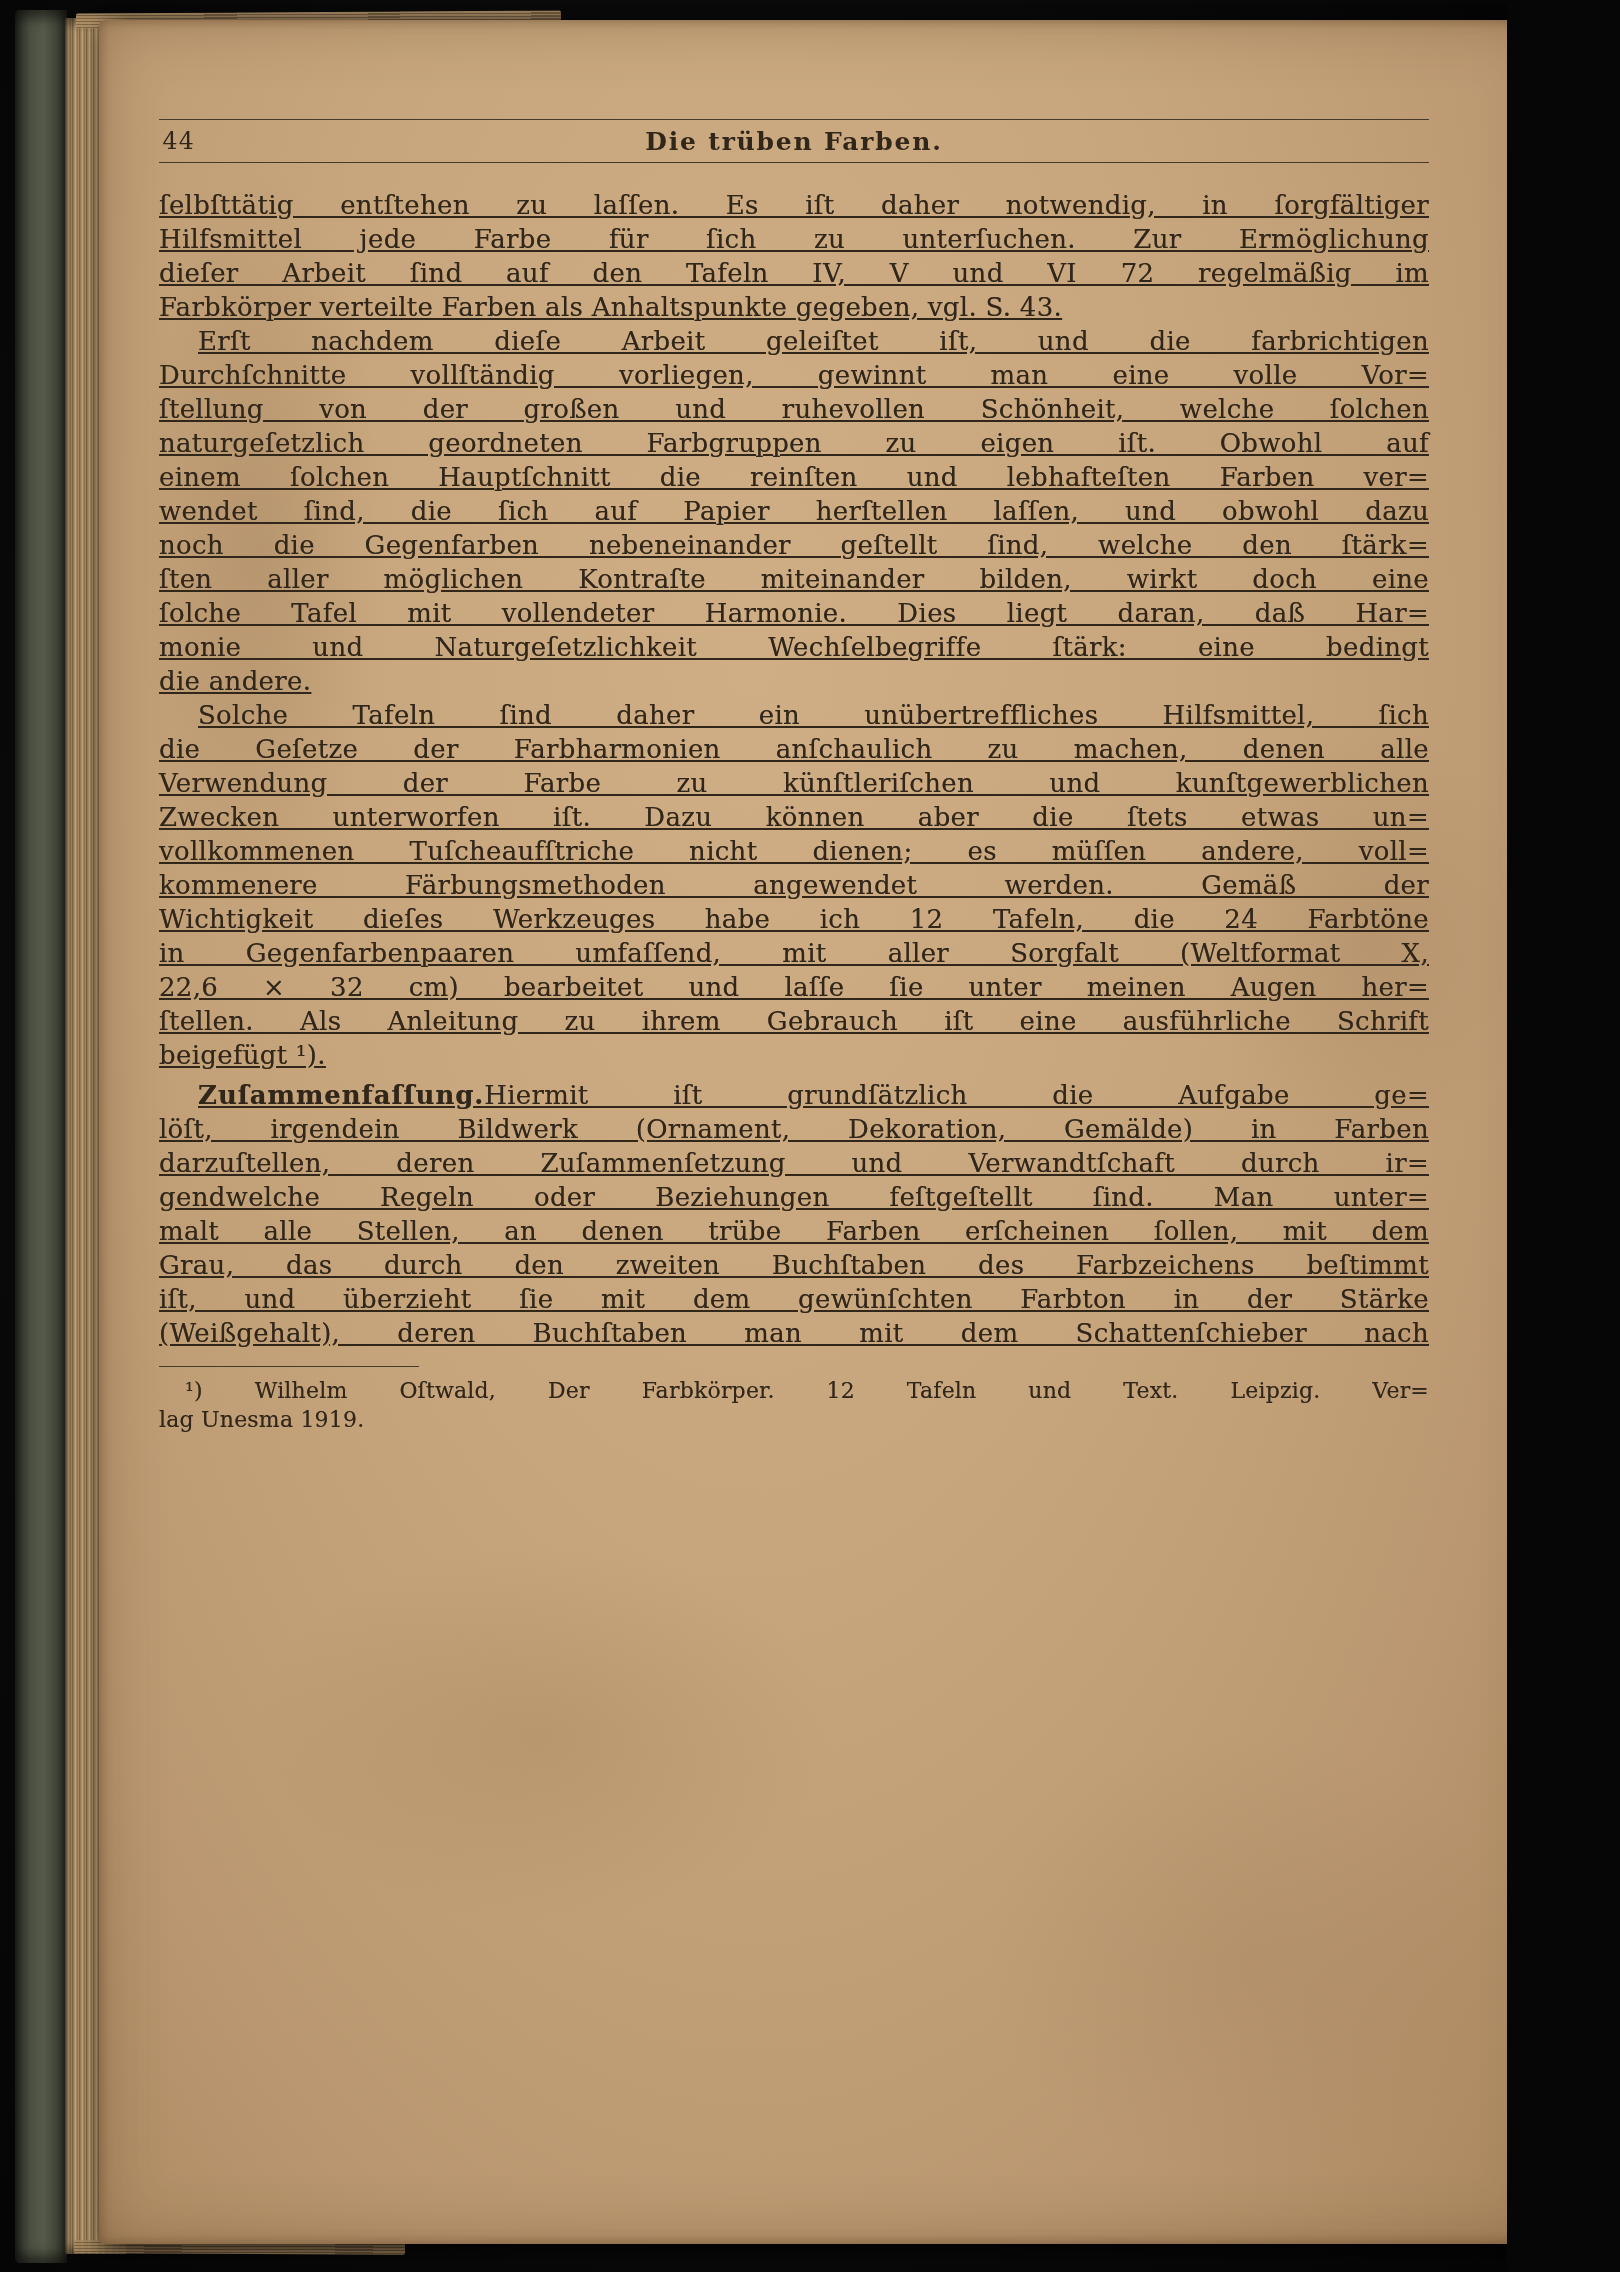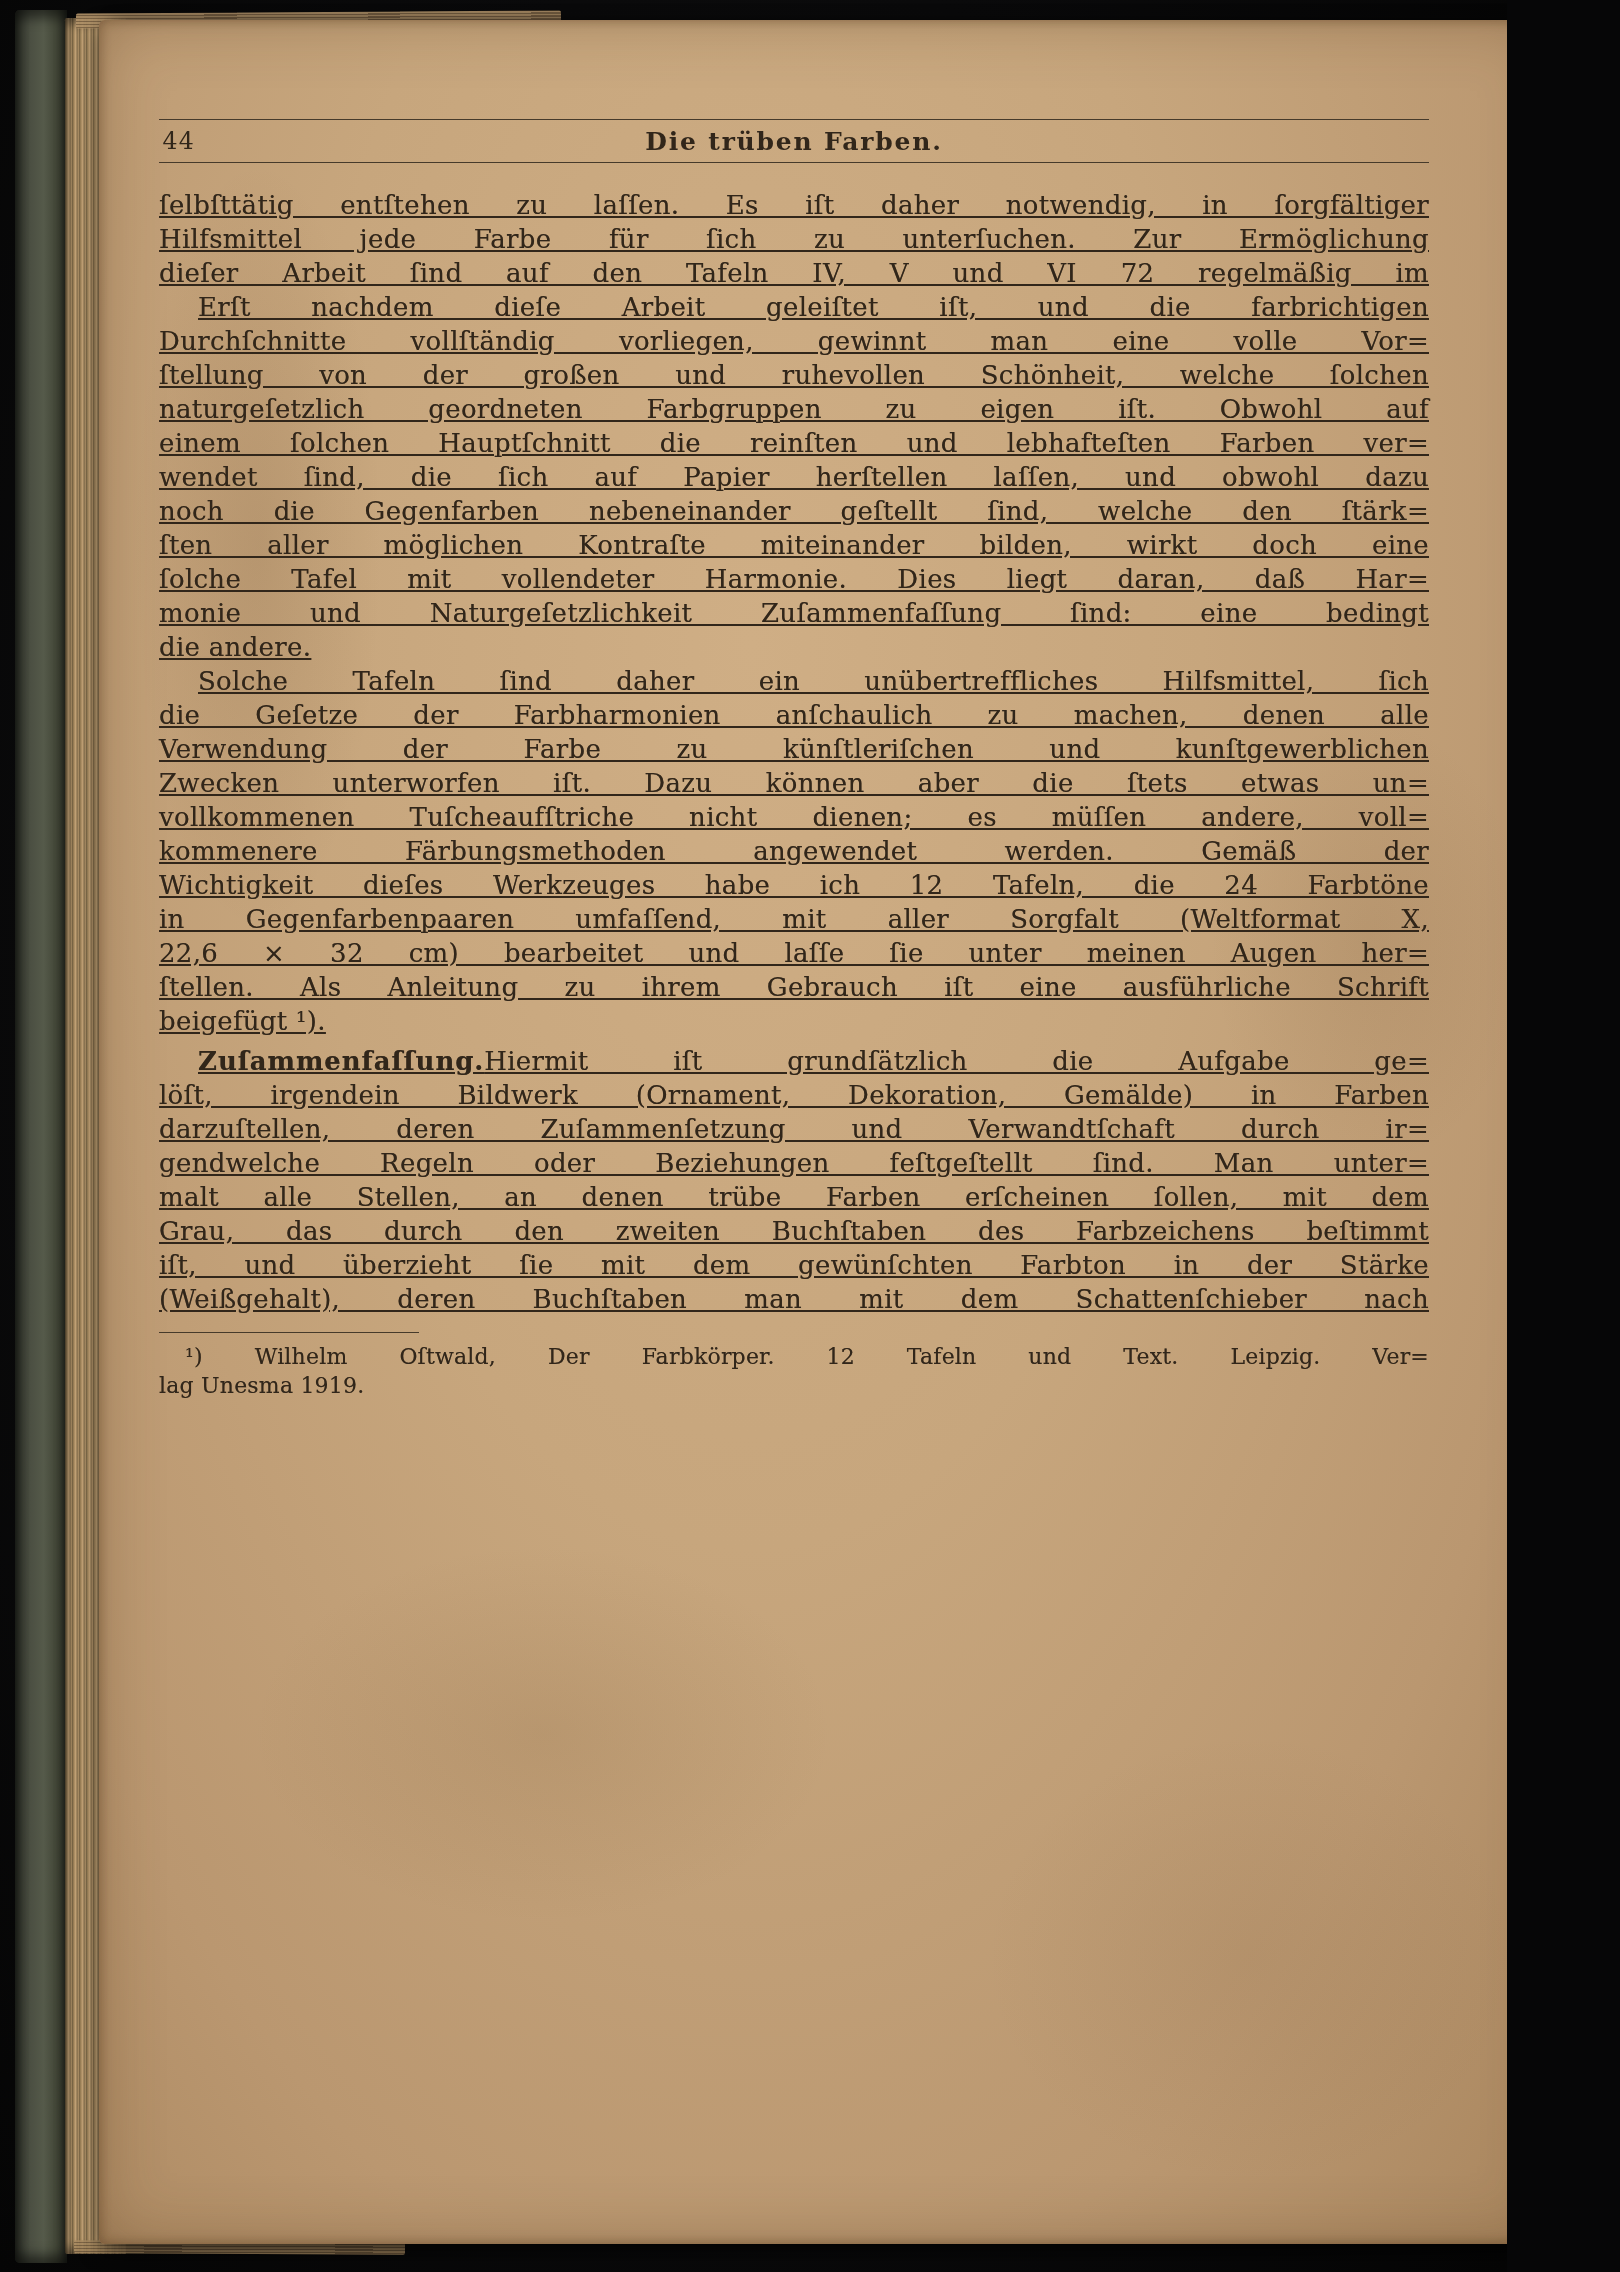--- a/index.html
+++ b/index.html
@@ -119,33 +119,34 @@
           <span class="pagenum">44</span>
           <span class="head-title">Die trüben Farben.</span>
         </div>
         <div class="rule"></div>
       </div>
 
       <div class="para">
         <div class="line">ſelbſttätig entſtehen zu laſſen. Es iſt daher notwendig, in ſorgfältiger</div>
         <div class="line">Hilfsmittel jede Farbe für ſich zu unterſuchen. Zur Ermöglichung</div>
         <div class="line">dieſer Arbeit ſind auf den Tafeln IV, V und VI 72 regelmäßig im</div>
+        <div class="line end">Farbkörper verteilte Farben als Anhaltspunkte gegeben, vgl. S. 43.</div>
       </div>
 
       <div class="para">
         <div class="line indent">Erſt nachdem dieſe Arbeit geleiſtet iſt, und die farbrichtigen</div>
         <div class="line">Durchſchnitte vollſtändig vorliegen, gewinnt man eine volle Vor=</div>
         <div class="line">ſtellung von der großen und ruhevollen Schönheit, welche ſolchen</div>
         <div class="line">naturgeſetzlich geordneten Farbgruppen zu eigen iſt. Obwohl auf</div>
         <div class="line">einem ſolchen Hauptſchnitt die reinſten und lebhafteſten Farben ver=</div>
         <div class="line">wendet ſind, die ſich auf Papier herſtellen laſſen, und obwohl dazu</div>
         <div class="line">noch die Gegenfarben nebeneinander geſtellt ſind, welche den ſtärk=</div>
         <div class="line">ſten aller möglichen Kontraſte miteinander bilden, wirkt doch eine</div>
         <div class="line">ſolche Tafel mit vollendeter Harmonie. Dies liegt daran, daß Har=</div>
-        <div class="line">monie und Naturgeſetzlichkeit Zuſammenfaſſung ſind: eine bedingt</div>
+        <div class="line">monie und Naturgeſetzlichkeit Wechſelbegriffe ſtärk: eine bedingt</div>
         <div class="line end">die andere.</div>
       </div>
 
       <div class="para">
         <div class="line indent">Solche Tafeln ſind daher ein unübertreffliches Hilfsmittel, ſich</div>
         <div class="line">die Geſetze der Farbharmonien anſchaulich zu machen, denen alle</div>
         <div class="line">Verwendung der Farbe zu künſtleriſchen und kunſtgewerblichen</div>
         <div class="line">Zwecken unterworfen iſt. Dazu können aber die ſtets etwas un=</div>
         <div class="line">vollkommenen Tuſcheaufſtriche nicht dienen; es müſſen andere, voll=</div>
         <div class="line">kommenere Färbungsmethoden angewendet werden. Gemäß der</div>

